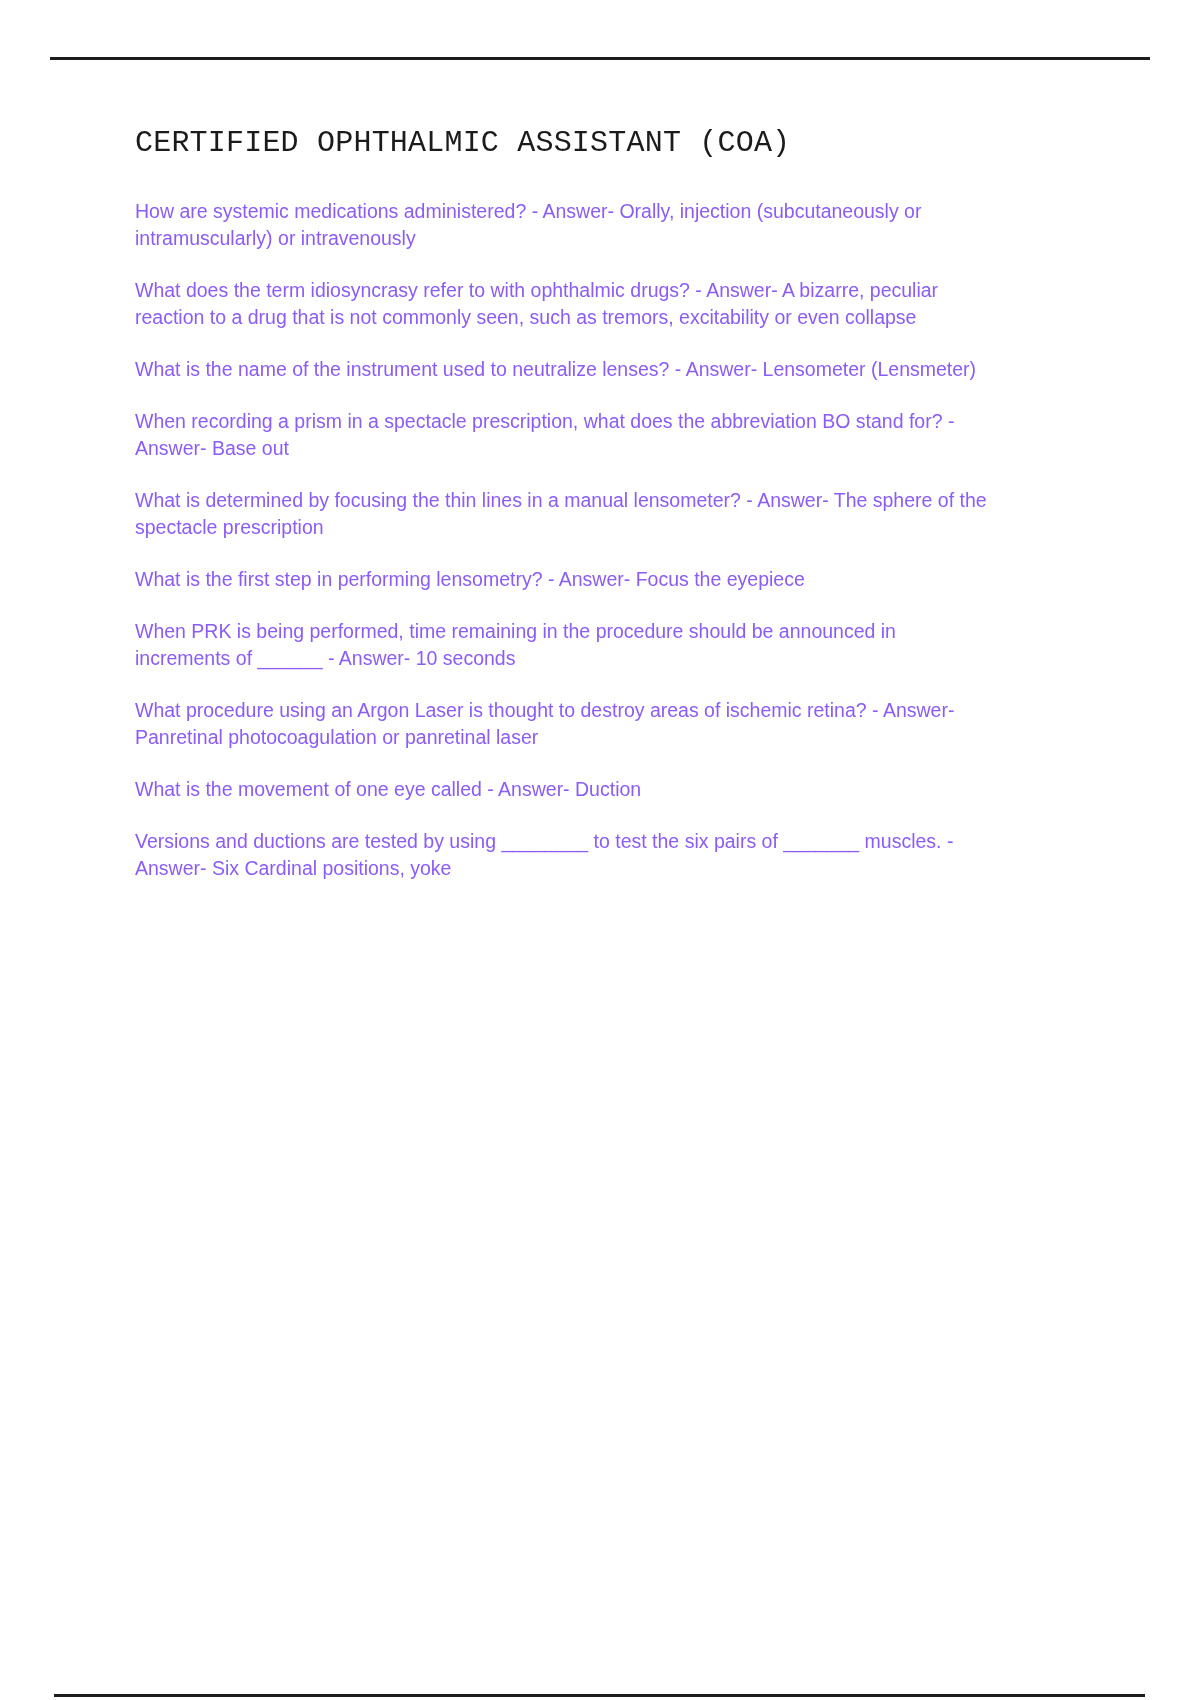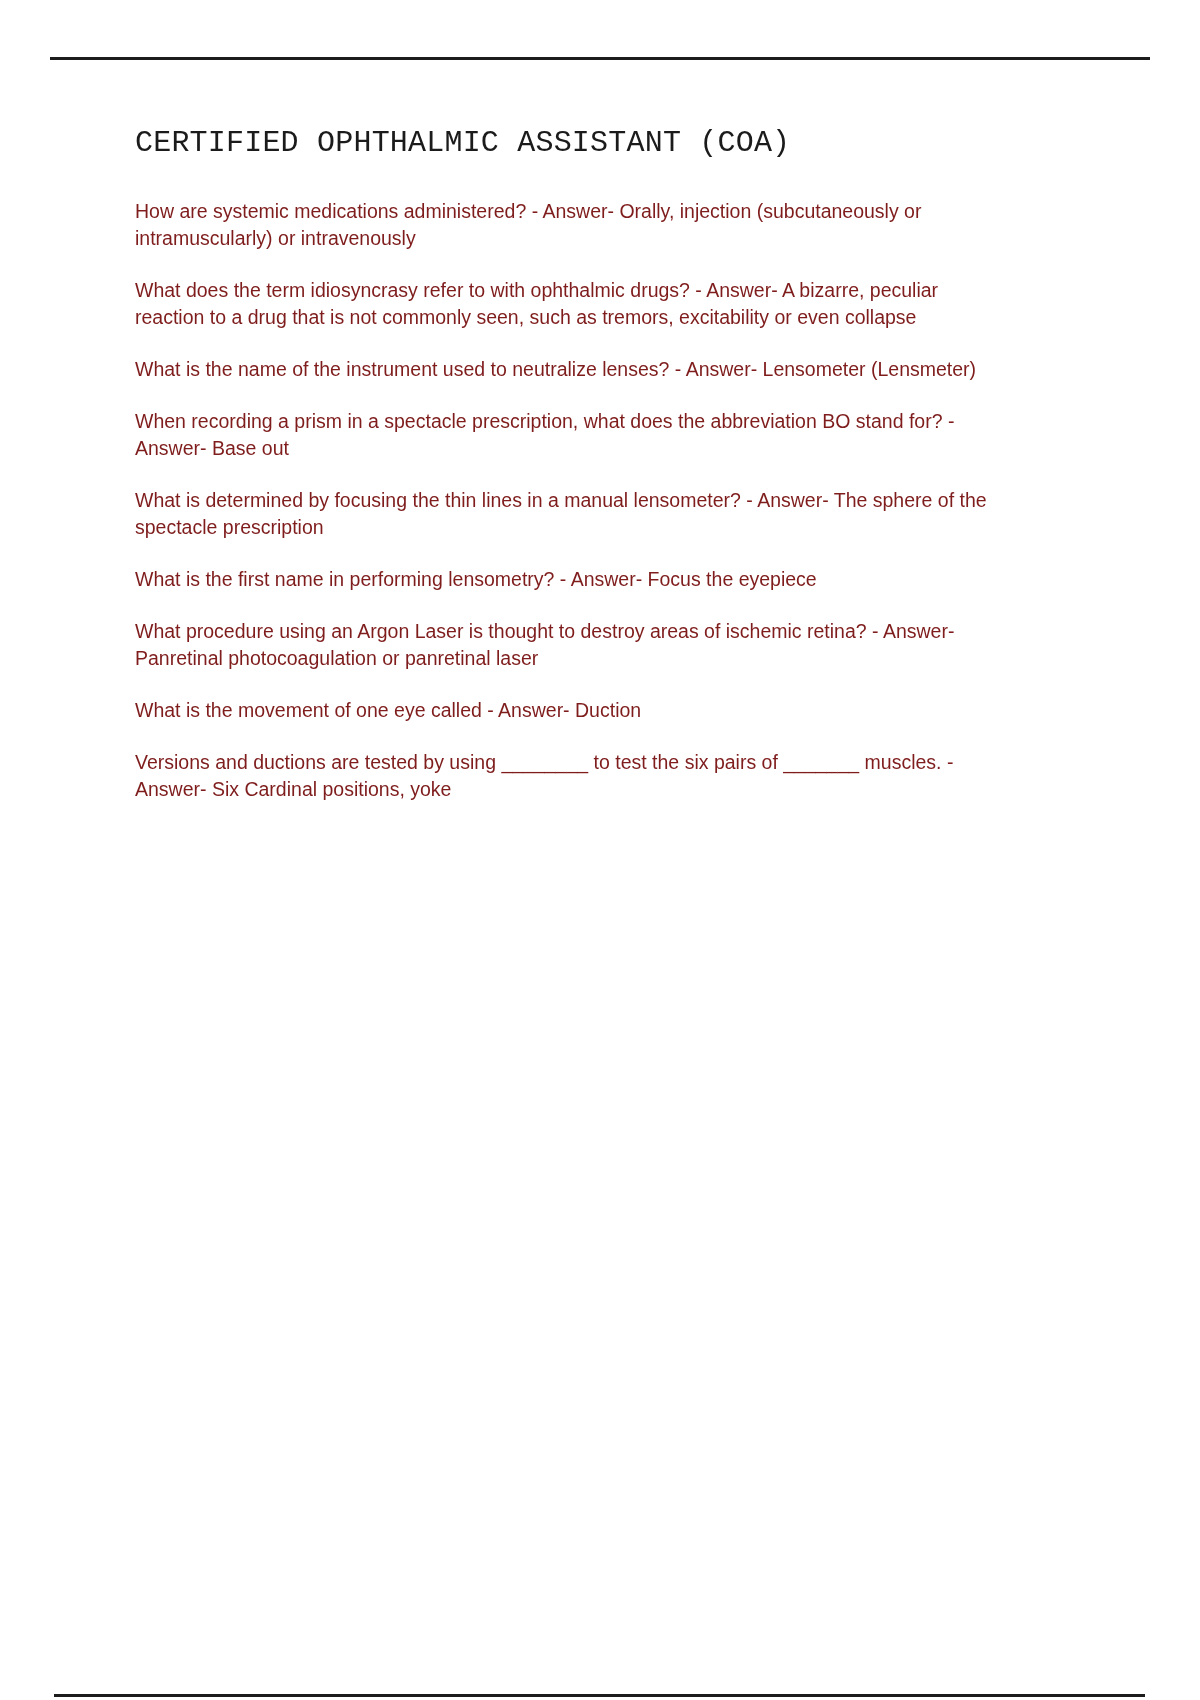--- a/index.html
+++ b/index.html
@@ -44,37 +44,38 @@
     letter-spacing: 0.2px;
     color: #1b1b1b;
     white-space: nowrap;
     font-family: Liberation Mono, monospace;
   }
   .qa-paragraph {
     margin: 0 0 25px 0;
     font-size: 19.5px;
     font-weight: 400;
     line-height: 27px;
-    color: #7f1d1d;
+    color: #8b5cf6;
   }
 </style>
 </head>
 <body>
 
 <div class="page">
   <div class="rule rule-top"></div>
 
   <div class="content">
     <h1 class="doc-title">CERTIFIED OPHTHALMIC ASSISTANT (COA)</h1>
 
     <p class="qa-paragraph">How are systemic medications administered? - Answer- Orally, injection (subcutaneously or intramuscularly) or intravenously</p>
     <p class="qa-paragraph">What does the term idiosyncrasy refer to with ophthalmic drugs? - Answer- A bizarre, peculiar reaction to a drug that is not commonly seen, such as tremors, excitability or even collapse</p>
     <p class="qa-paragraph">What is the name of the instrument used to neutralize lenses? - Answer- Lensometer (Lensmeter)</p>
     <p class="qa-paragraph">When recording a prism in a spectacle prescription, what does the abbreviation BO stand for? - Answer- Base out</p>
     <p class="qa-paragraph">What is determined by focusing the thin lines in a manual lensometer? - Answer- The sphere of the spectacle prescription</p>
-    <p class="qa-paragraph">What is the first name in performing lensometry? - Answer- Focus the eyepiece</p>
+    <p class="qa-paragraph">What is the first step in performing lensometry? - Answer- Focus the eyepiece</p>
+    <p class="qa-paragraph">When PRK is being performed, time remaining in the procedure should be announced in increments of ______ - Answer- 10 seconds</p>
     <p class="qa-paragraph">What procedure using an Argon Laser is thought to destroy areas of ischemic retina? - Answer- Panretinal photocoagulation or panretinal laser</p>
     <p class="qa-paragraph">What is the movement of one eye called - Answer- Duction</p>
     <p class="qa-paragraph">Versions and ductions are tested by using ________ to test the six pairs of _______ muscles. - Answer- Six Cardinal positions, yoke</p>
   </div>
 
   <div class="rule rule-bottom"></div>
 </div>
 
 </body></html>

